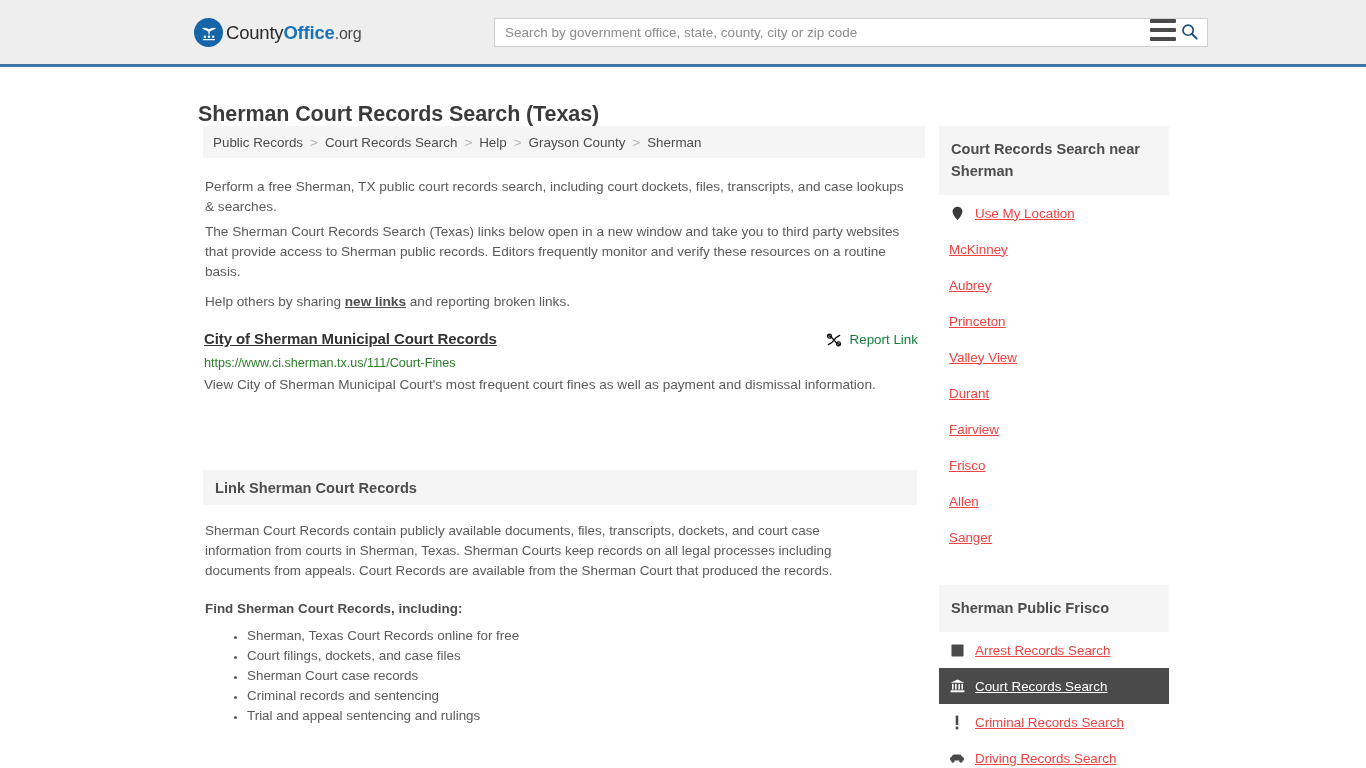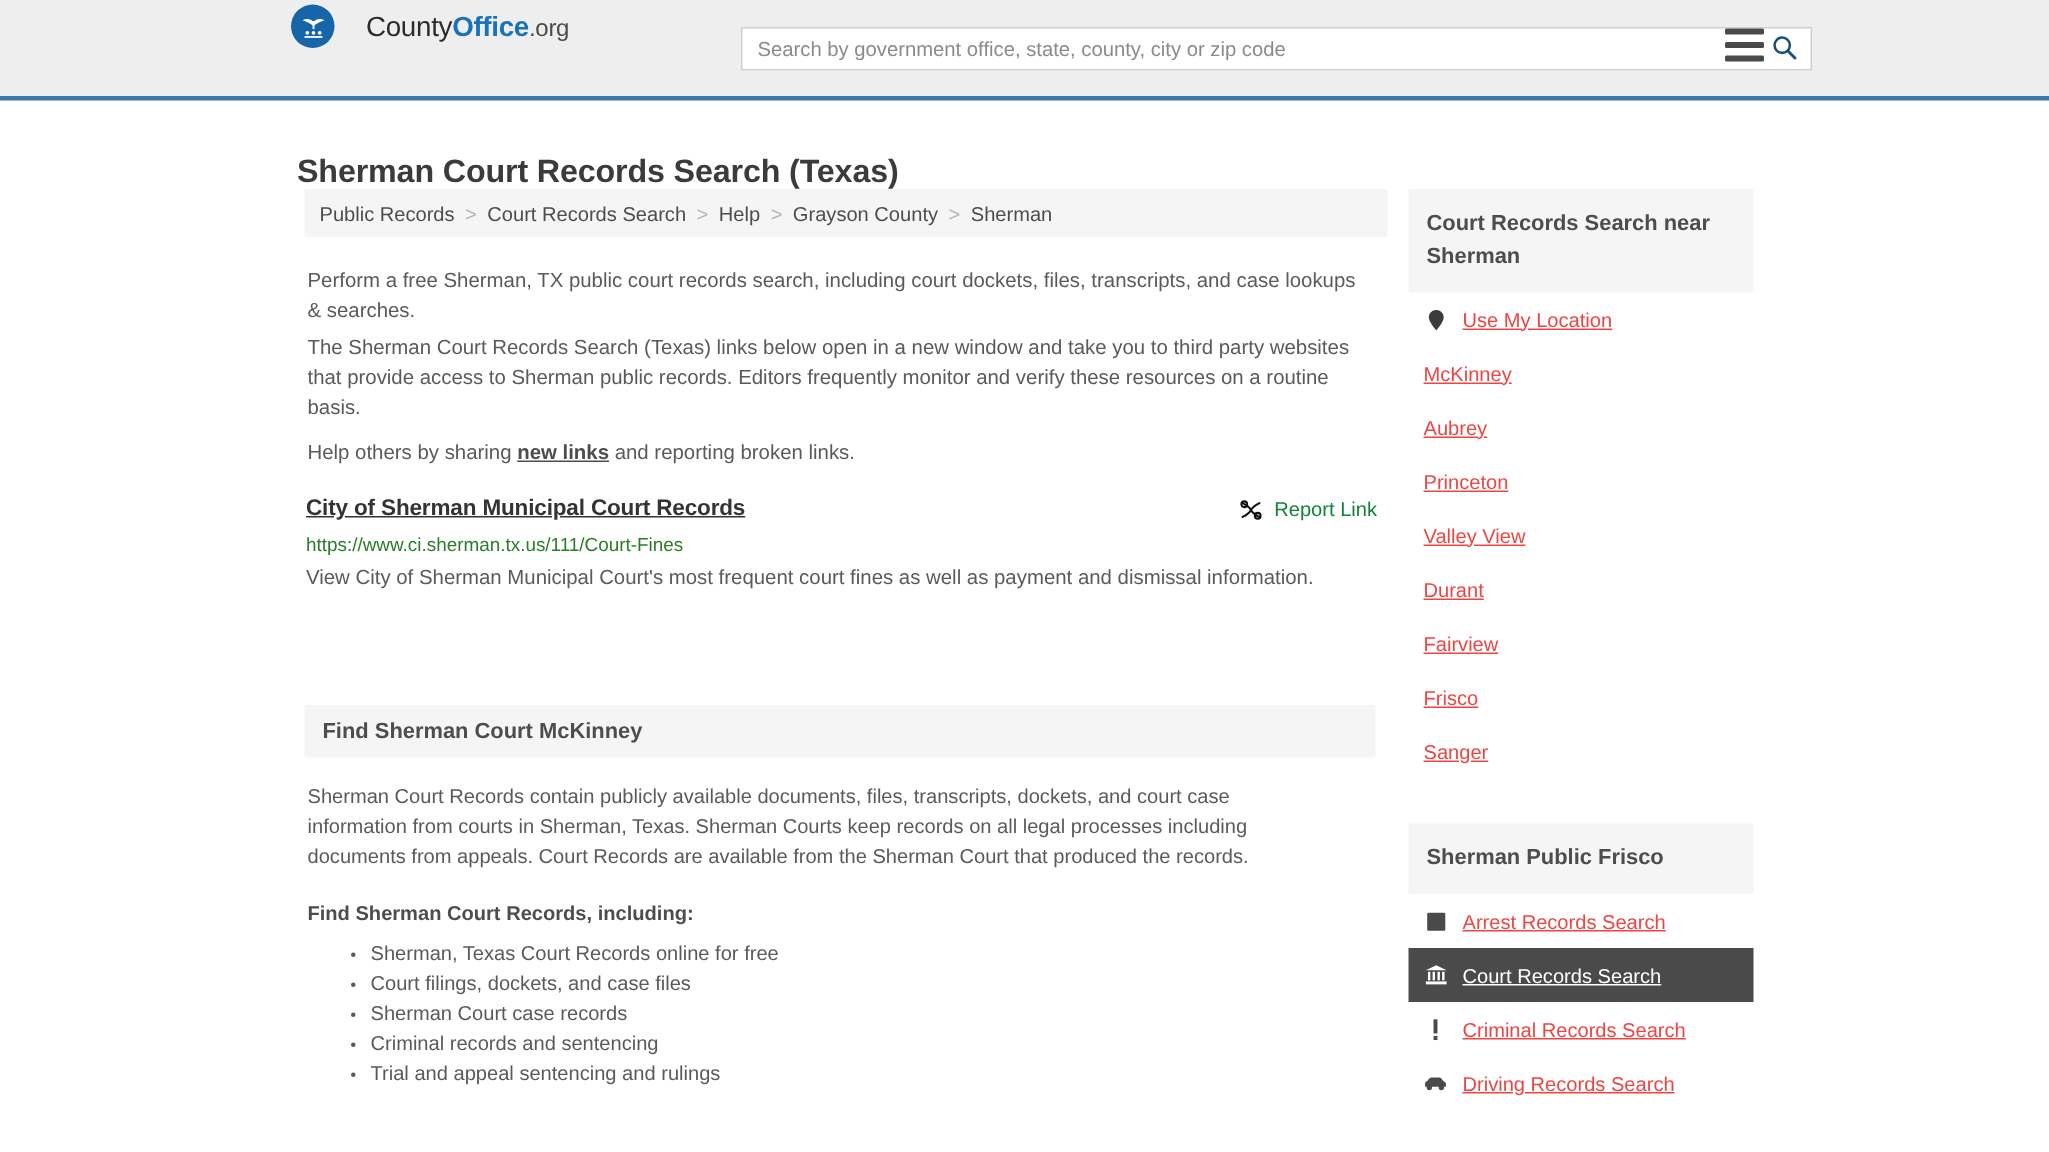--- a/index.html
+++ b/index.html
@@ -12,22 +12,22 @@
   }
 
   
   .site-header {
     position: absolute; top: 0; left: 0;
     width: 1366px; height: 67px;
     background: #eeeeee;
     border-bottom: 3px solid #3d77a8;
   }
   .logo-wrap {
-    position: absolute; left: 194px; top: 3px;
-    display: flex; align-items: center; gap: 21px;
+    position: absolute; left: 194px; top: 18px;
+    display: flex; align-items: center; gap: 3px;
   }
   .logo-mark {
     width: 29px; height: 29px; border-radius: 50%;
     background: #1565a8;
     display: flex; align-items: center; justify-content: center;
     flex-shrink: 0;
   }
   .logo-text {
     font-size: 18.5px; letter-spacing: -0.2px;
     color: #2b2b2b; white-space: nowrap;
@@ -239,21 +239,21 @@
         </svg>
       </span>
       <span>Report Link</span>
     </div>
 
     <div class="result-url">https://www.ci.sherman.tx.us/111/Court-Fines</div>
     <div class="result-desc">View City of Sherman Municipal Court's most frequent court fines as well as payment and dismissal information.</div>
   </div>
 
   <div class="section">
-    <div class="section-head">Find Sherman Court McKinney</div>
+    <div class="section-head">Link Sherman Court Records</div>
     <p class="section-p">Sherman Court Records contain publicly available documents, files, transcripts, dockets, and court case information from courts in Sherman, Texas. Sherman Courts keep records on all legal processes including documents from appeals. Court Records are available from the Sherman Court that produced the records.</p>
     <p class="section-sub">Find Sherman Court Records, including:</p>
     <ul class="section-list">
       <li>Sherman, Texas Court Records online for free</li>
       <li>Court filings, dockets, and case files</li>
       <li>Sherman Court case records</li>
       <li>Criminal records and sentencing</li>
       <li>Trial and appeal sentencing and rulings</li>
     </ul>
   </div>
@@ -287,20 +287,23 @@
       <li class="panel-row">
         <a class="panel-link">Durant</a>
       </li>
       <li class="panel-row">
         <a class="panel-link">Fairview</a>
       </li>
       <li class="panel-row">
         <a class="panel-link">Frisco</a>
       </li>
       <li class="panel-row">
+        <a class="panel-link">Allen</a>
+      </li>
+      <li class="panel-row">
         <a class="panel-link">Sanger</a>
       </li>
     </ul>
   </div>
 
   <div class="panel panel2">
     <div class="panel-head">Sherman Public Frisco</div>
     <ul class="panel-list">
 
       <li class="panel-row">

